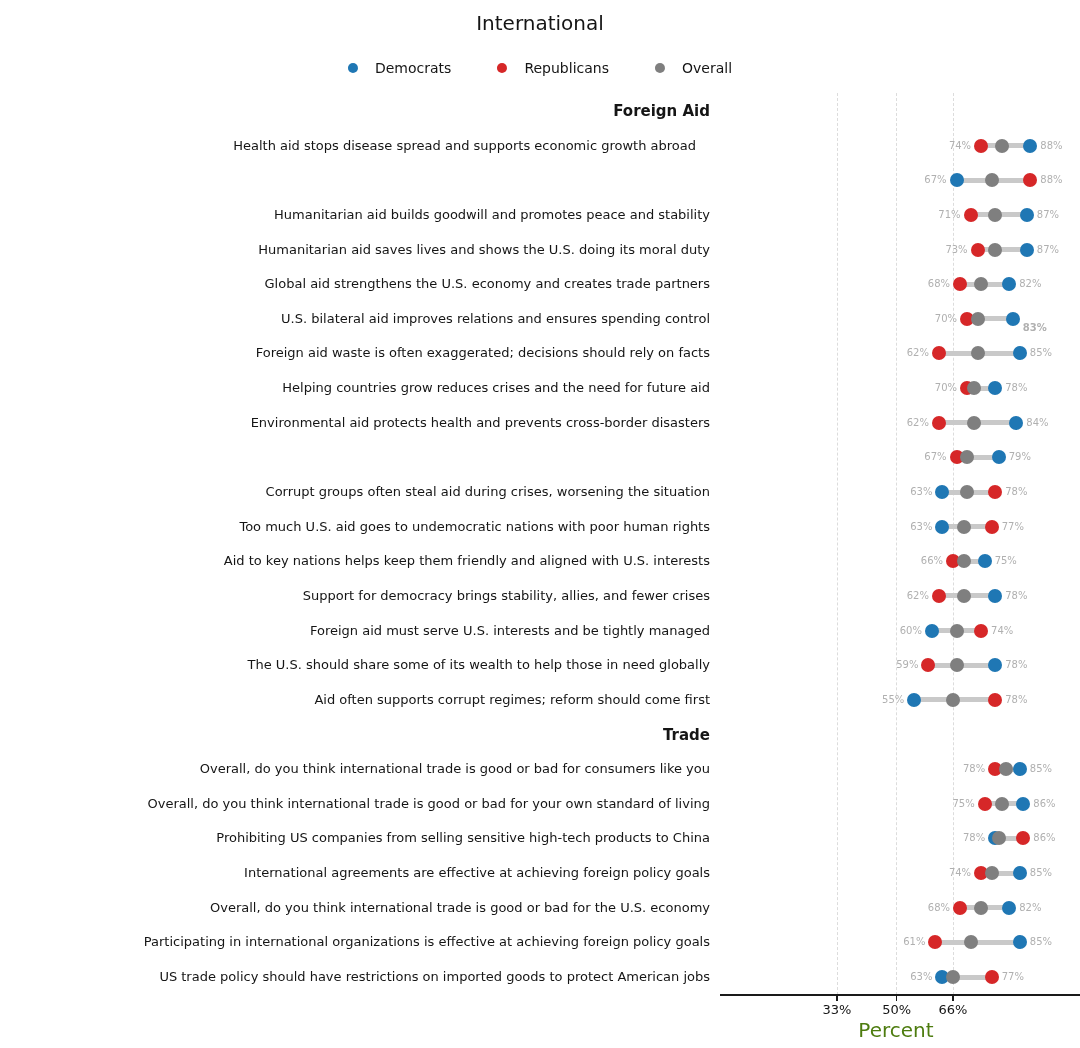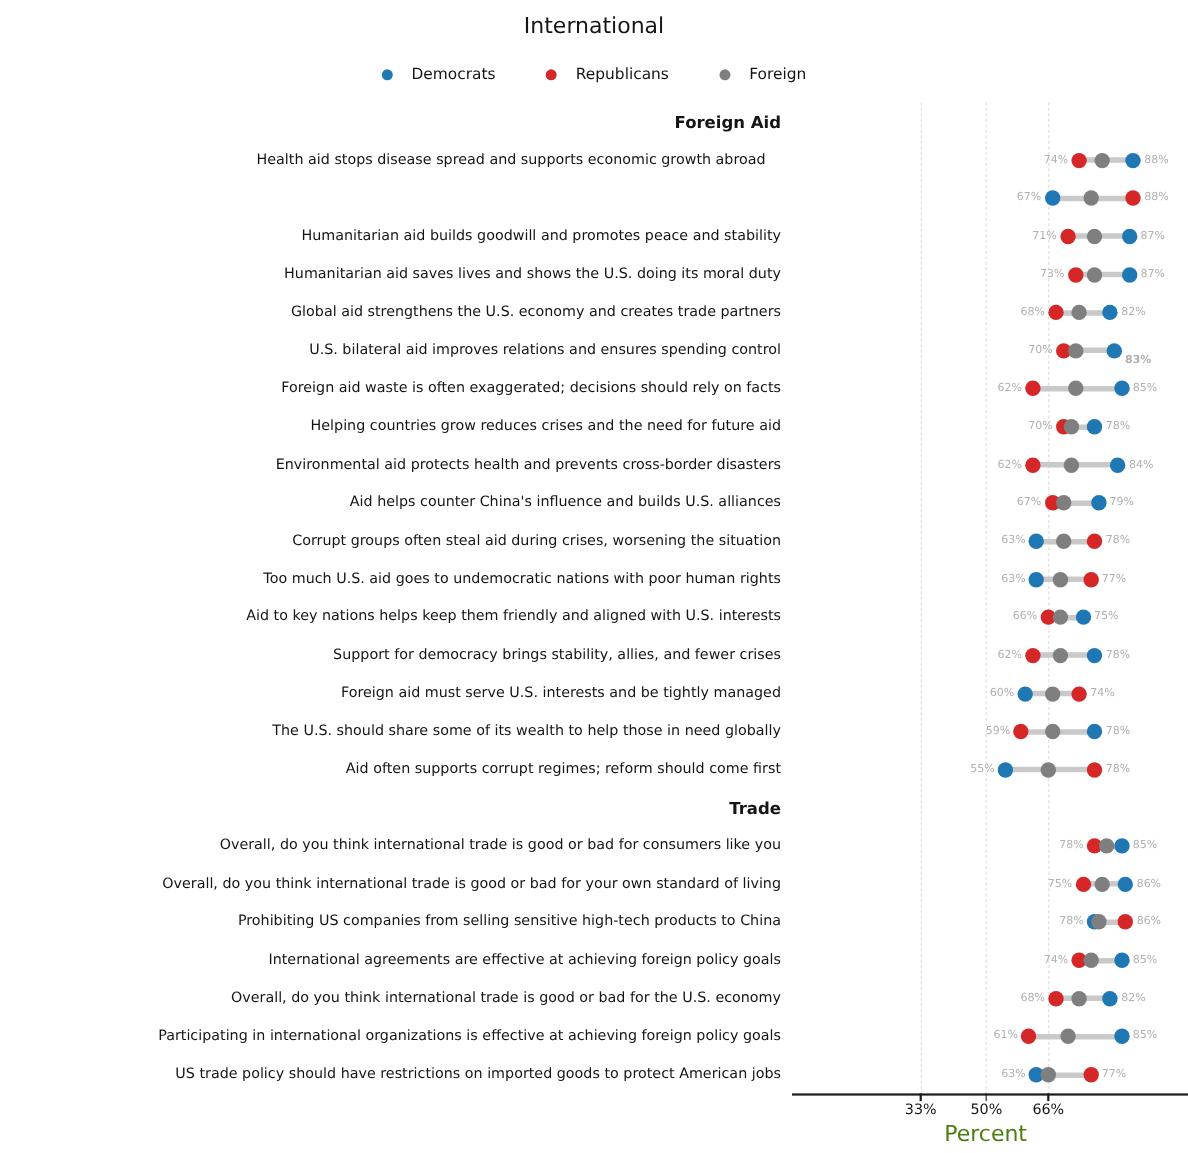--- a/index.html
+++ b/index.html
@@ -34,21 +34,21 @@
     <div class="legend-item">
       <span class="legend-dot" style="background: rgb(31, 119, 180);"></span>
       <span>Democrats</span>
     </div>
     <div class="legend-item">
       <span class="legend-dot" style="background: rgb(214, 39, 40);"></span>
       <span>Republicans</span>
     </div>
     <div class="legend-item">
       <span class="legend-dot" style="background: rgb(127, 127, 127);"></span>
-      <span>Foreign</span>
+      <span>Overall</span>
     </div>
   </div>
 
   <div class="grid-group" id="grid-group">
       <div class="abs gridline" style="left: 836.5px; top: 93px; height: 902px; border-left-color: rgb(220, 220, 220);"></div>
       <div class="abs gridline" style="left: 896.258px; top: 93px; height: 902px; border-left-color: rgb(220, 220, 220);"></div>
       <div class="abs gridline" style="left: 952.502px; top: 93px; height: 902px; border-left-color: rgb(220, 220, 220);"></div>
     </div>
   <div id="rows-group" class="row-group">
       <div class="abs sec-header" style="right: 370px; top: 101px;">Foreign Aid</div>
@@ -126,21 +126,20 @@
       <div class="row-group">
         <div class="abs row-label" style="right: 370px; top: 413.76px;">Environmental aid protects health and prevents cross-border disasters</div>
         <div class="abs connector" style="left: 938.941px; width: 77.3344px; top: 420.26px; height: 5px; background: rgb(201, 201, 201);"></div>
         <div class="abs val left" style="right: 151.059px; top: 414.76px; color: rgb(176, 176, 176);">62%</div>
         <div class="abs val" style="left: 1026.28px; top: 414.76px; color: rgb(176, 176, 176);">84%</div>
         <div class="abs dot" style="left: 931.941px; top: 415.76px; background: rgb(214, 39, 40);"></div>
         <div class="abs dot" style="left: 1009.28px; top: 415.76px; background: rgb(31, 119, 180);"></div>
         <div class="abs dot overall" style="left: 967.093px; top: 415.76px; background: rgb(127, 127, 127);"></div>
       </div>
       <div class="row-group">
-        <div class="abs row-label" style="right: 370px; top: 448.4px;">Aid helps counter China's influence and builds U.S. alliances</div>
         <div class="abs connector" style="left: 956.517px; width: 42.1824px; top: 454.9px; height: 5px; background: rgb(201, 201, 201);"></div>
         <div class="abs val left" style="right: 133.483px; top: 449.4px; color: rgb(176, 176, 176);">67%</div>
         <div class="abs val" style="left: 1008.7px; top: 449.4px; color: rgb(176, 176, 176);">79%</div>
         <div class="abs dot" style="left: 949.517px; top: 450.4px; background: rgb(214, 39, 40);"></div>
         <div class="abs dot" style="left: 991.699px; top: 450.4px; background: rgb(31, 119, 180);"></div>
         <div class="abs dot overall" style="left: 960.062px; top: 450.4px; background: rgb(127, 127, 127);"></div>
       </div>
       <div class="row-group">
         <div class="abs row-label" style="right: 370px; top: 483.04px;">Corrupt groups often steal aid during crises, worsening the situation</div>
         <div class="abs connector" style="left: 942.456px; width: 52.728px; top: 489.54px; height: 5px; background: rgb(201, 201, 201);"></div>

